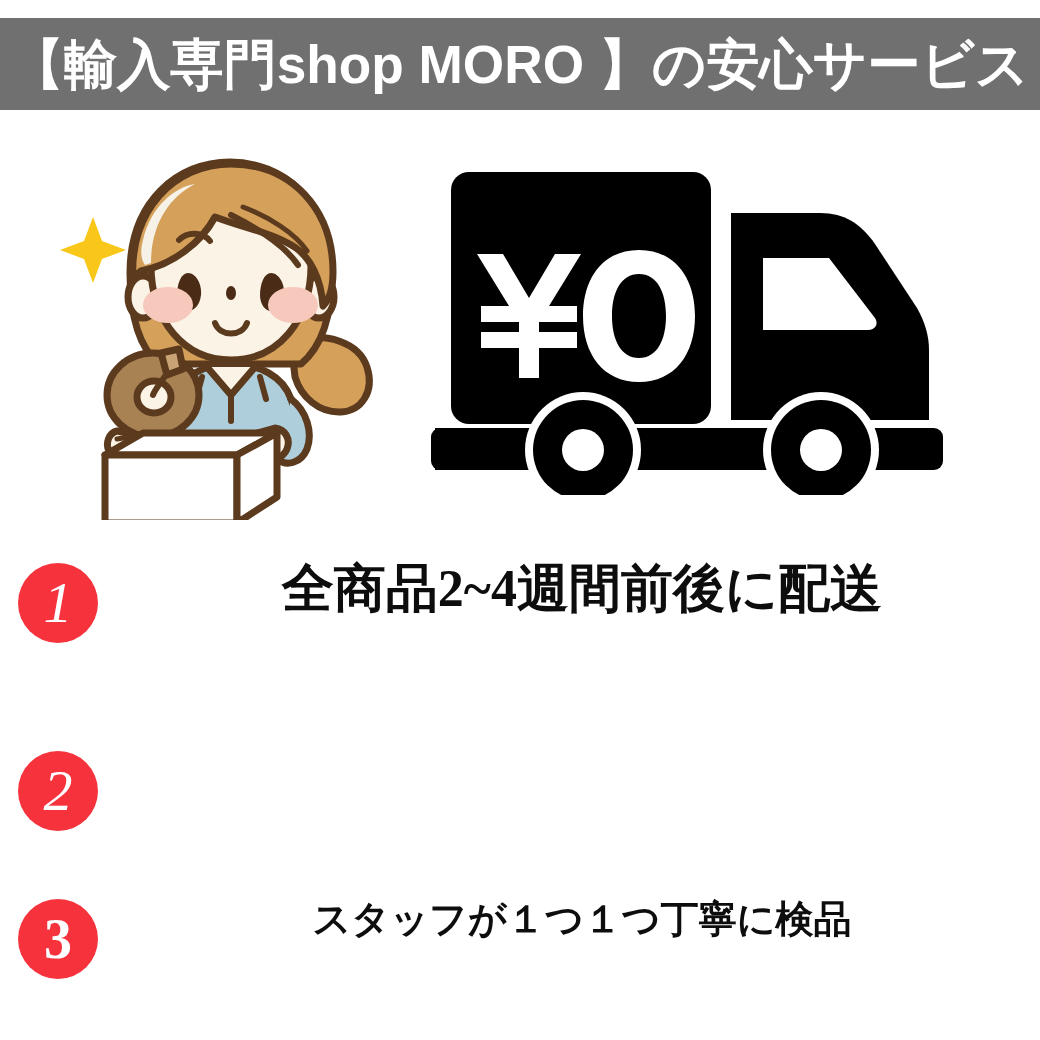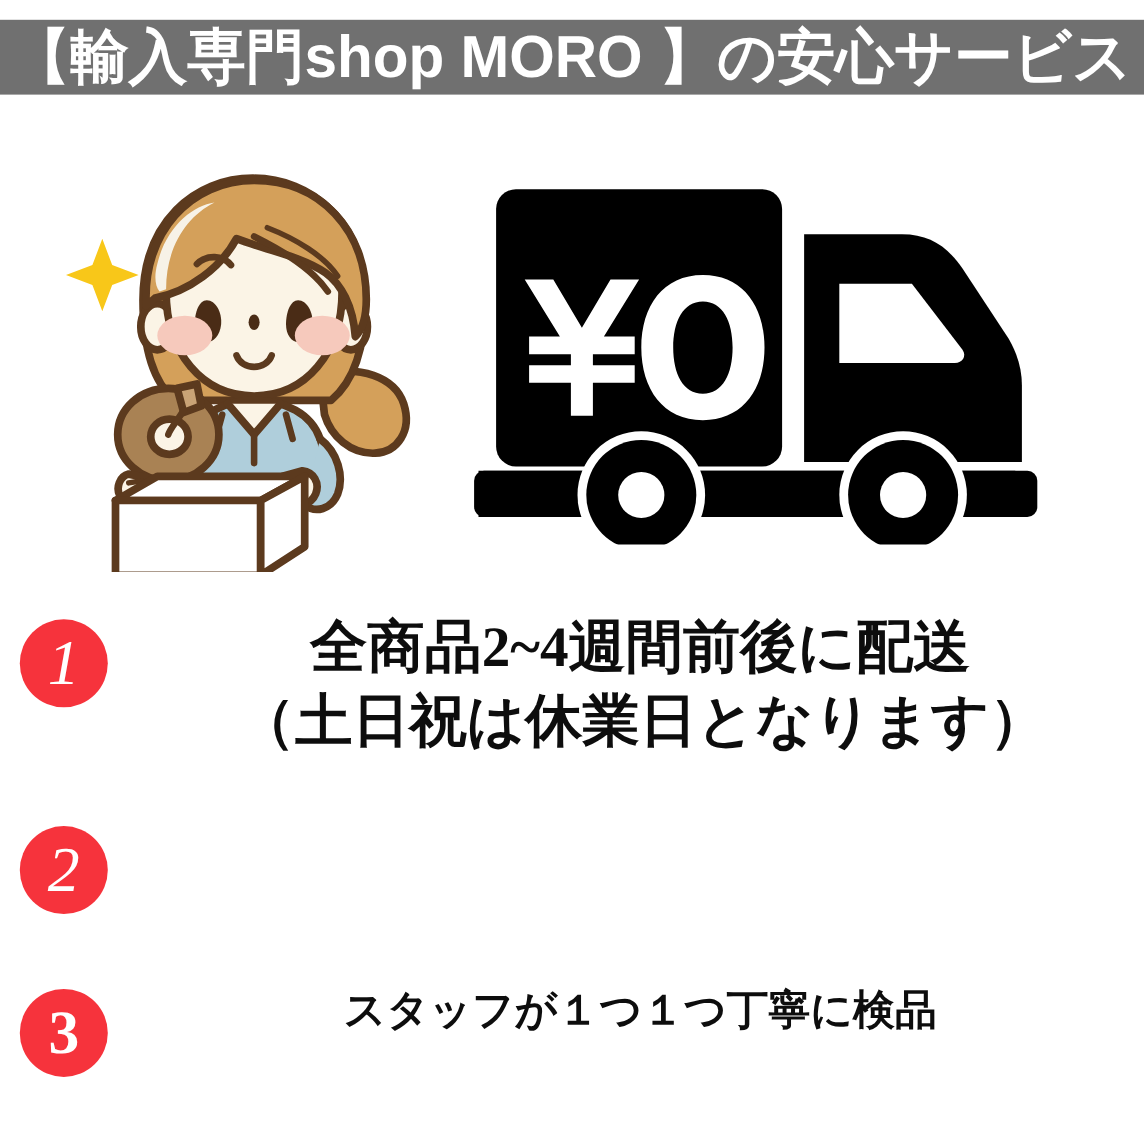--- a/index.html
+++ b/index.html
@@ -19,21 +19,21 @@
     height: 1040px;
     background: #ffffff;
   }
 
   
   .banner {
     position: absolute;
     left: 0;
     top: 18px;
     width: 1040px;
-    height: 68px;
+    height: 92px;
     background: #707070;
     display: flex;
     align-items: center;
     justify-content: center;
   }
   .banner-text {
     color: #ffffff;
     font-family: "Liberation Sans", "DejaVu Sans", sans-serif;
     font-weight: 700;
     font-size: 54px;
@@ -247,21 +247,20 @@
       </svg>
     </div>
   </div>
 
   <div class="list">
 
     <div class="item item-1">
       <div class="badge">1</div>
       <div class="item-text">
         <span class="l1">全商品2~4週間前後に配送</span>
-        <span class="l2 indent">（土日祝は休業日となります）</span>
       </div>
     </div>
 
     <div class="item item-2">
       <div class="badge">2</div>
       <div class="item-text">
       </div>
     </div>
 
     <div class="item item-3">

